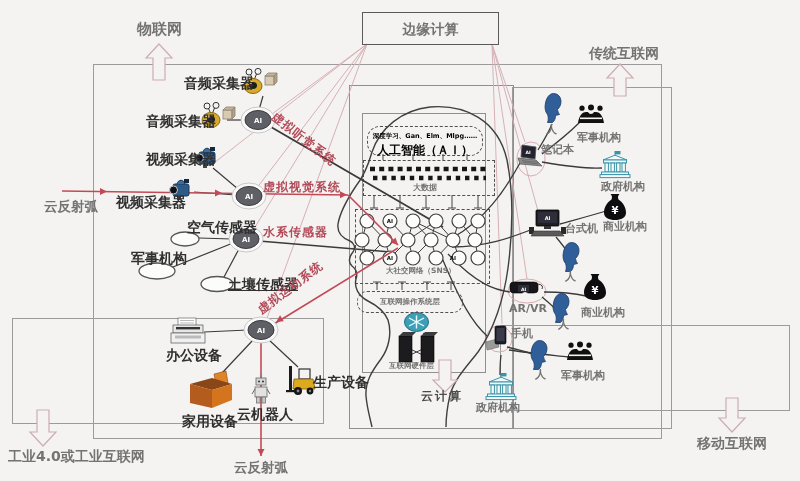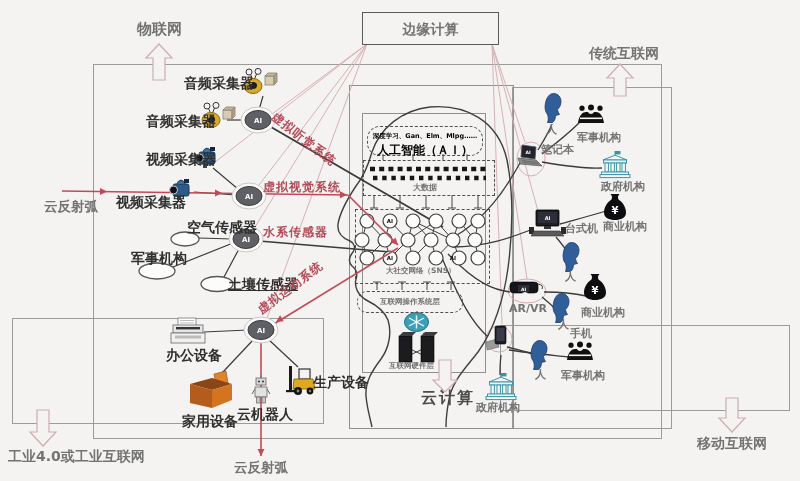--- a/index.html
+++ b/index.html
@@ -8,21 +8,21 @@
   .bx{position:absolute;border:1px solid #9b9b9b;z-index:1;}
   .dbx{position:absolute;border:1px dashed #4f4f4f;z-index:2;}
   #lines{position:absolute;left:0;top:0;z-index:3;}
   .lbl{position:absolute;font-weight:700;color:#737373;white-space:nowrap;line-height:1;z-index:5;}
   .s15{font-size:15px;}
   .s14{font-size:14px;}
   .s13{font-size:13.5px;}
   .s11{font-size:11px;}
   .s115{font-size:14px;color:#303030;}
   .red{color:#b24a58;font-size:12px;letter-spacing:1px;}
-  .cloud{font-size:16px;color:#4b4b4b;letter-spacing:2px;}
+  .cloud{font-size:12px;color:#4b4b4b;letter-spacing:2px;}
   .edgebox{position:absolute;left:362px;top:12px;width:135px;height:31px;border:1.5px solid #5a5a5a;
            z-index:4;display:flex;align-items:center;justify-content:center;}
   .aipill{position:absolute;left:367px;top:126px;width:114px;height:28px;border:1px dashed #4f4f4f;
           border-radius:13px;z-index:4;text-align:center;}
   .aipill .l1{font-size:6.5px;font-weight:700;margin-top:5px;}
   .aipill .l2{font-size:12px;font-weight:700;margin-top:1px;}
   .tiny8{font-size:8px;}
   .tiny75{font-size:7.5px;}
   .osbox{position:absolute;left:357px;top:291px;width:104px;height:20px;border:1px dashed #4f4f4f;
          border-radius:10px;z-index:4;display:flex;align-items:center;justify-content:center;}
@@ -388,18 +388,18 @@
   <div class="lbl s11" style="left:546px;top:124px;">人</div>
   <div class="lbl s11" style="left:577px;top:132px;">军事机构</div>
   <div class="lbl s11" style="left:541px;top:144px;">笔记本</div>
   <div class="lbl s11" style="left:601px;top:181px;">政府机构</div>
   <div class="lbl s11" style="left:603px;top:221px;">商业机构</div>
   <div class="lbl s11" style="left:565px;top:223px;">台式机</div>
   <div class="lbl s11" style="left:565px;top:271px;">人</div>
   <div class="lbl s11" style="left:509px;top:303px;">AR/VR</div>
   <div class="lbl s11" style="left:581px;top:307px;">商业机构</div>
   <div class="lbl s11" style="left:558px;top:319px;">人</div>
-  <div class="lbl s11" style="left:529px;top:328px;padding-left:41px;">手机</div>
+  <div class="lbl s11" style="left:511px;top:328px;">手机</div>
   <div class="lbl s11" style="left:535px;top:369px;">人</div>
   <div class="lbl s11" style="left:561px;top:370px;">军事机构</div>
   <div class="lbl s11" style="left:476px;top:402px;">政府机构</div>
 
 </div>
 
 </body></html>

